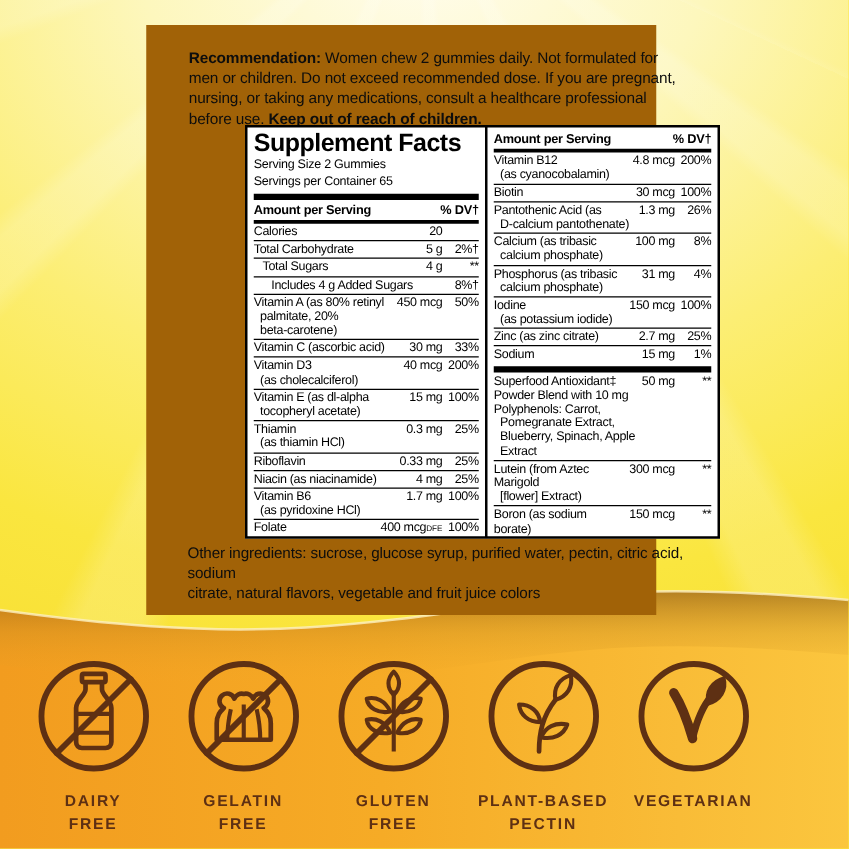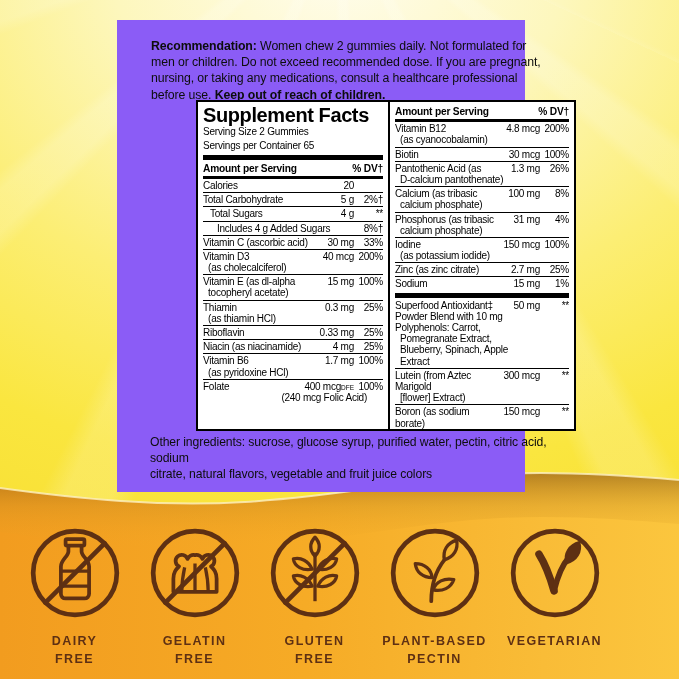--- a/index.html
+++ b/index.html
@@ -15,21 +15,21 @@
   .rays{
     position:absolute;inset:0;opacity:.45;
     background:repeating-conic-gradient(from 115deg at 50% -14%,
       rgba(255,255,255,0) 0deg 9deg,
       rgba(255,255,252,.38) 11deg 15deg,
       rgba(255,255,255,0) 17deg 25deg);
   }
   .wave{position:absolute;left:0;top:440px;width:679px;height:239px;}
   .card{
     position:absolute;left:117px;top:20px;width:408px;height:472px;
-    background:#8b5cf6;
+    background:#a16207;
   }
   .rec{
     position:absolute;left:34px;top:18px;width:401px;margin:0;
     font-size:12.3px;line-height:1.32;color:#0d0d0d;letter-spacing:-0.1px;
   }
   .rec b{font-weight:bold;}
   .facts{position:absolute;left:31px;top:80px;display:flex;}
   .box{border:2px solid #000;background:#fff;box-sizing:border-box;overflow:hidden;color:#000;margin-left:48px;}
   .box.left{width:194px;height:331px;padding:3px 5px 0 5px;}
   .box.right{width:188px;height:331px;margin-left:-2px;padding:2px 5px 0 5px;}
@@ -134,20 +134,29 @@
           </div>
           <div class="row rule-thin">
             <div class="row-line">
               <span class="row-name ind2">Includes 4 g Added Sugars</span>
               <span class="row-amt"></span>
               <span class="row-dv">8%†</span>
             </div>
           </div>
           <div class="row rule-thin">
             <div class="row-line">
+              <span class="row-name">Vitamin A (as 80% retinyl
+&nbsp;&nbsp;palmitate, 20%
+&nbsp;&nbsp;beta-carotene)</span>
+              <span class="row-amt">450 mcg</span>
+              <span class="row-dv">50%</span>
+            </div>
+          </div>
+          <div class="row rule-thin">
+            <div class="row-line">
               <span class="row-name">Vitamin C (ascorbic acid)</span>
               <span class="row-amt">30 mg</span>
               <span class="row-dv">33%</span>
             </div>
           </div>
           <div class="row rule-thin">
             <div class="row-line">
               <span class="row-name">Vitamin D3
 &nbsp;&nbsp;(as cholecalciferol)</span>
               <span class="row-amt">40 mcg</span>

